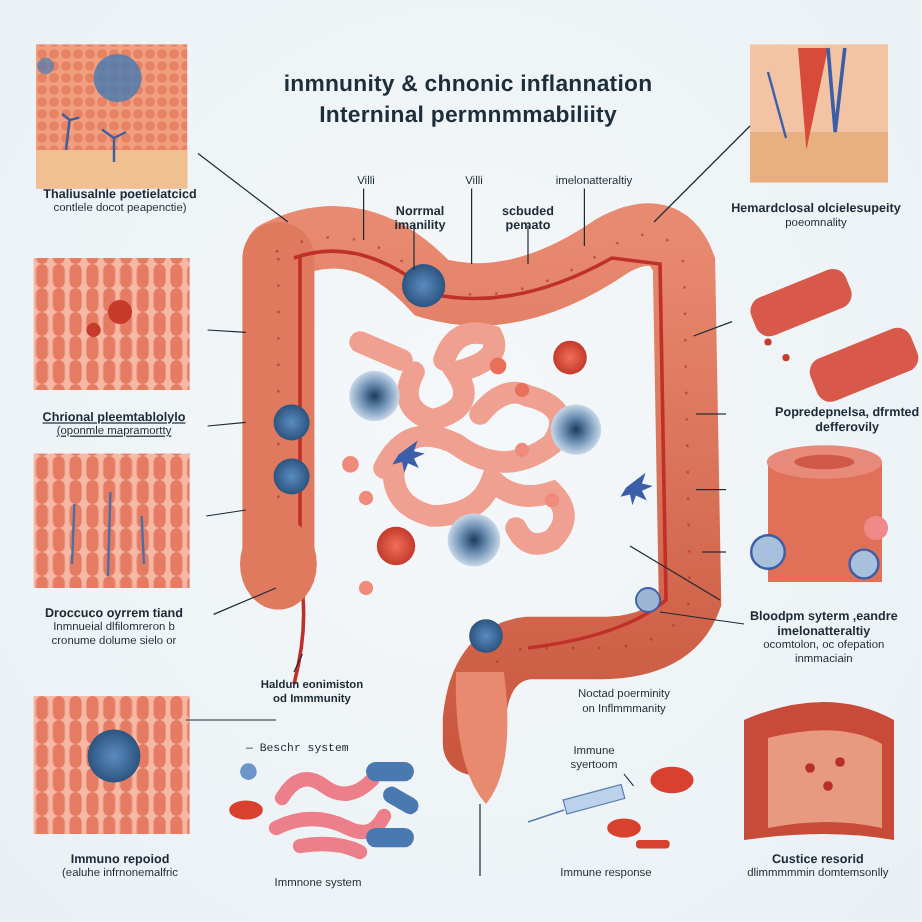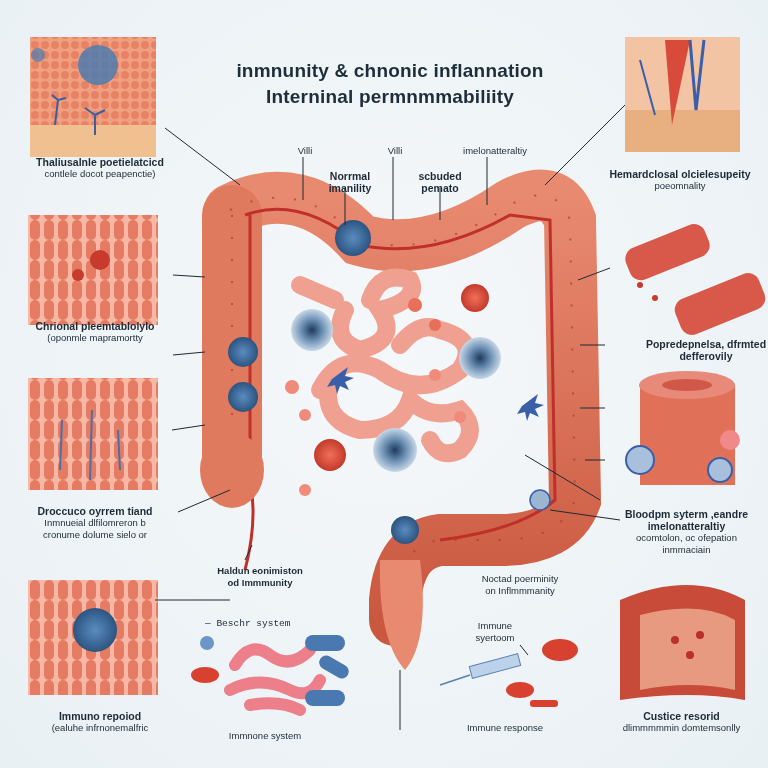--- a/index.html
+++ b/index.html
@@ -199,21 +199,21 @@
 </div>
 <div class="lbl" style="left:405px;top:170px;width:70px;">
   <span class="bold">scbuded</span>
   <span class="bold">pemato</span>
 </div>
 
 <div class="lbl" style="left:10px;top:156px;width:180px;">
   <span class="bold">Thaliusalnle poetielatcicd</span>
   <span class="norm">contlele docot peapenctie)</span>
 </div>
-<div class="lbl" style="left:10px;top:320px;width:170px;">
+<div class="lbl" style="left:10px;top:342px;width:170px;text-decoration:underline;">
   <span class="bold">Chrional pleemtablolylo</span>
   <span class="norm">(oponmle mapramortty</span>
 </div>
 <div class="lbl" style="left:10px;top:505px;width:170px;">
   <span class="bold">Droccuco oyrrem tiand</span>
   <span class="norm">Inmnueial dlfilomreron b</span>
   <span class="norm">cronume dolume sielo or</span>
 </div>
 <div class="lbl" style="left:10px;top:710px;width:180px;">
   <span class="bold">Immuno repoiod</span>

